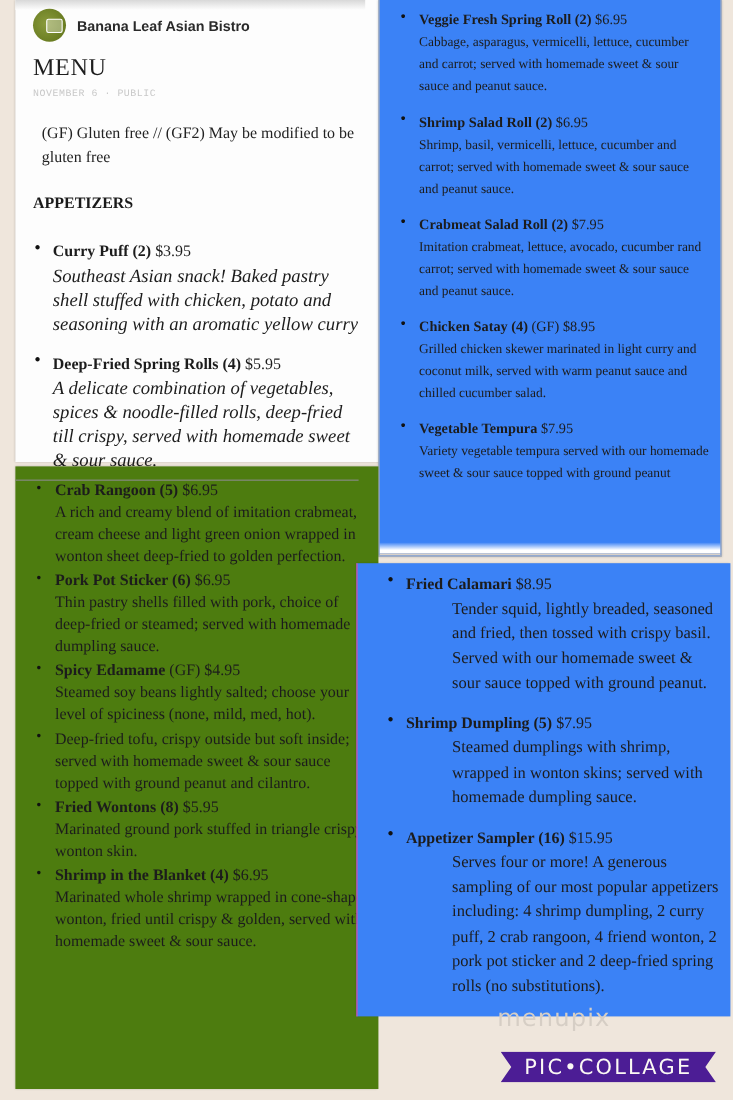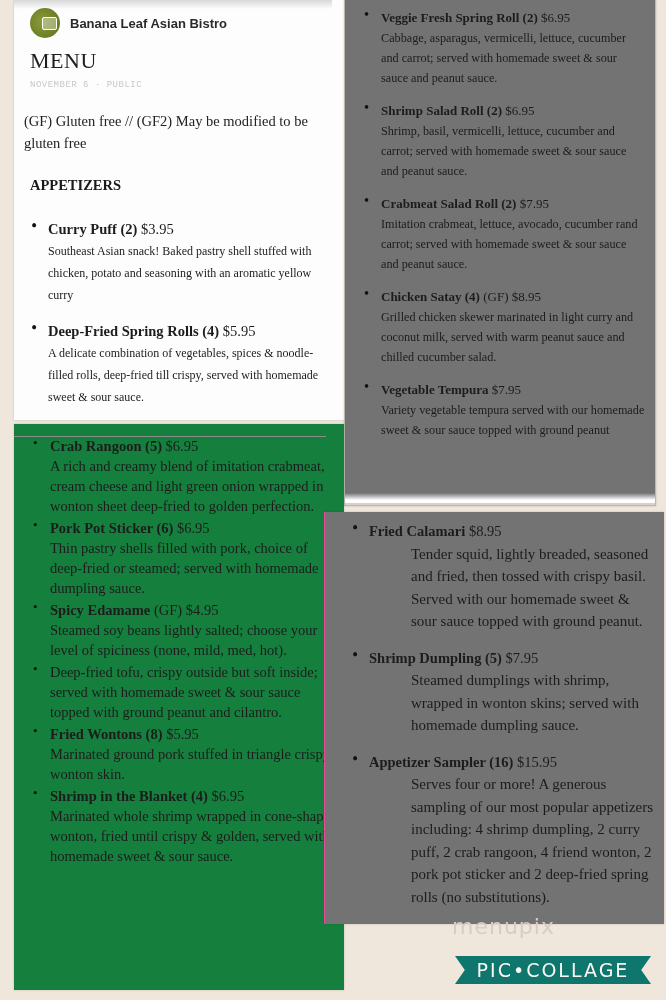--- a/index.html
+++ b/index.html
@@ -5,29 +5,29 @@
   * { box-sizing: border-box; margin: 0; padding: 0; }
   html, body { width: 666px; height: 1000px; overflow: hidden; }
   body {
     position: relative;
     background: #efe6dc;
     font-family: "DejaVu Serif", serif;
     color: #1c1c1c;
   }
   .panel {
     position: absolute;
-    background: #737373;
+    background: #3b82f6;
     box-shadow: 0 0 2px rgba(0,0,0,0.18);
   }
   
   #p1 { left: 14px; top: 0; width: 364px; height: 420px; background: #fdfdfd; }
   
   #p2 { left: 344px; top: 0; width: 312px; height: 506px; border: 1px solid #bdb6ad; border-top: none; overflow: hidden; }
   
-  #p3 { left: 14px; top: 424px; width: 330px; height: 566px; background: #15803d; }
+  #p3 { left: 14px; top: 424px; width: 330px; height: 566px; background: #4d7c0f; }
   
   #p4 { left: 324px; top: 512px; width: 340px; height: 412px; border-left: 1px solid #ec4899; }
 
   .topbar-shadow {
     position: absolute; left: 0; top: 0; width: 318px; height: 9px;
     background: linear-gradient(#d8d8d8, #fdfdfd);
   }
   .brand {
     position: absolute; left: 16px; top: 8px; display: flex; align-items: center;
   }
@@ -47,21 +47,21 @@
   }
   .menu-title {
     position: absolute; left: 16px; top: 48px;
     font-family: "Liberation Serif", serif; font-size: 22px; color: #1e1e1e; letter-spacing: 0.5px;
   }
   .menu-meta {
     position: absolute; left: 16px; top: 80px;
     font-family: Liberation Mono, monospace; font-size: 9px; color: #c8c8c8; letter-spacing: 0.5px;
   }
   .gf-note {
-    position: absolute; left: 10px; top: 110px; width: 296px;
+    position: absolute; left: 24px; top: 110px; width: 296px;
     font-family: "Liberation Serif", serif; font-size: 14.5px; line-height: 22px; color: #222;
   }
   .section-head {
     position: absolute; left: 16px; top: 177px;
     font-family: "Liberation Serif", serif; font-weight: bold; font-size: 14.5px; color: #1a1a1a;
   }
 
   .items { position: absolute; list-style: none; }
   .item { position: relative; padding-left: 18px; }
   .item::before {
@@ -70,21 +70,21 @@
   }
   .item-head { font-family: "Liberation Serif", serif; font-size: 14.5px; }
   .item-name { font-weight: bold; }
   .item-tag, .item-price { font-weight: normal; }
   .item-desc { font-family: "Liberation Serif", serif; }
 
   
   #p1 .items { left: 16px; top: 218px; width: 296px; }
   #p1 .item { margin-bottom: 14px; }
   #p1 .item-head { line-height: 22px; }
-  #p1 .item-desc { font-size: 12px; line-height: 22px; }
+  #p1 .item-desc { font-size: 17px; line-height: 22px; font-style: italic; }
 
   
   #p2 .items { left: 18px; top: 8px; width: 282px; }
   #p2 .item { margin-bottom: 13px; }
   #p2 .item-head { font-size: 13px; line-height: 20px; }
   #p2 .item-desc { font-size: 12.2px; line-height: 20px; }
   #p2 .item::before { font-size: 12px; }
   .p2-bottom-border {
     position: absolute; left: 0; bottom: 0; width: 100%; height: 12px;
     background: linear-gradient(rgba(255,255,255,0), #fff 70%);
@@ -104,21 +104,21 @@
   #p4 .item { margin-bottom: 14px; }
   #p4 .item-head { font-size: 14.5px; line-height: 22.5px; }
   #p4 .item-desc { font-size: 15px; line-height: 22.5px; margin-left: 42px; }
 
   .watermark {
     position: absolute; left: 452px; top: 914px;
     font-family: "DejaVu Sans", sans-serif; font-size: 22px; color: #d6cec5; letter-spacing: 1px;
   }
   .badge {
     position: absolute; left: 455px; top: 956px; width: 196px; height: 28px;
-    background: #0f766e; color: #fbf8f4;
+    background: #4c1d95; color: #fbf8f4;
     font-family: "DejaVu Sans", sans-serif; font-size: 19px; letter-spacing: 2px;
     display: flex; align-items: center; justify-content: center;
     clip-path: polygon(0 0, 100% 0, 95% 50%, 100% 100%, 0 100%, 5% 50%);
   }
 </style>
 </head>
 <body>
 
 <div class="panel" id="p1">
   <div class="topbar-shadow"></div>

